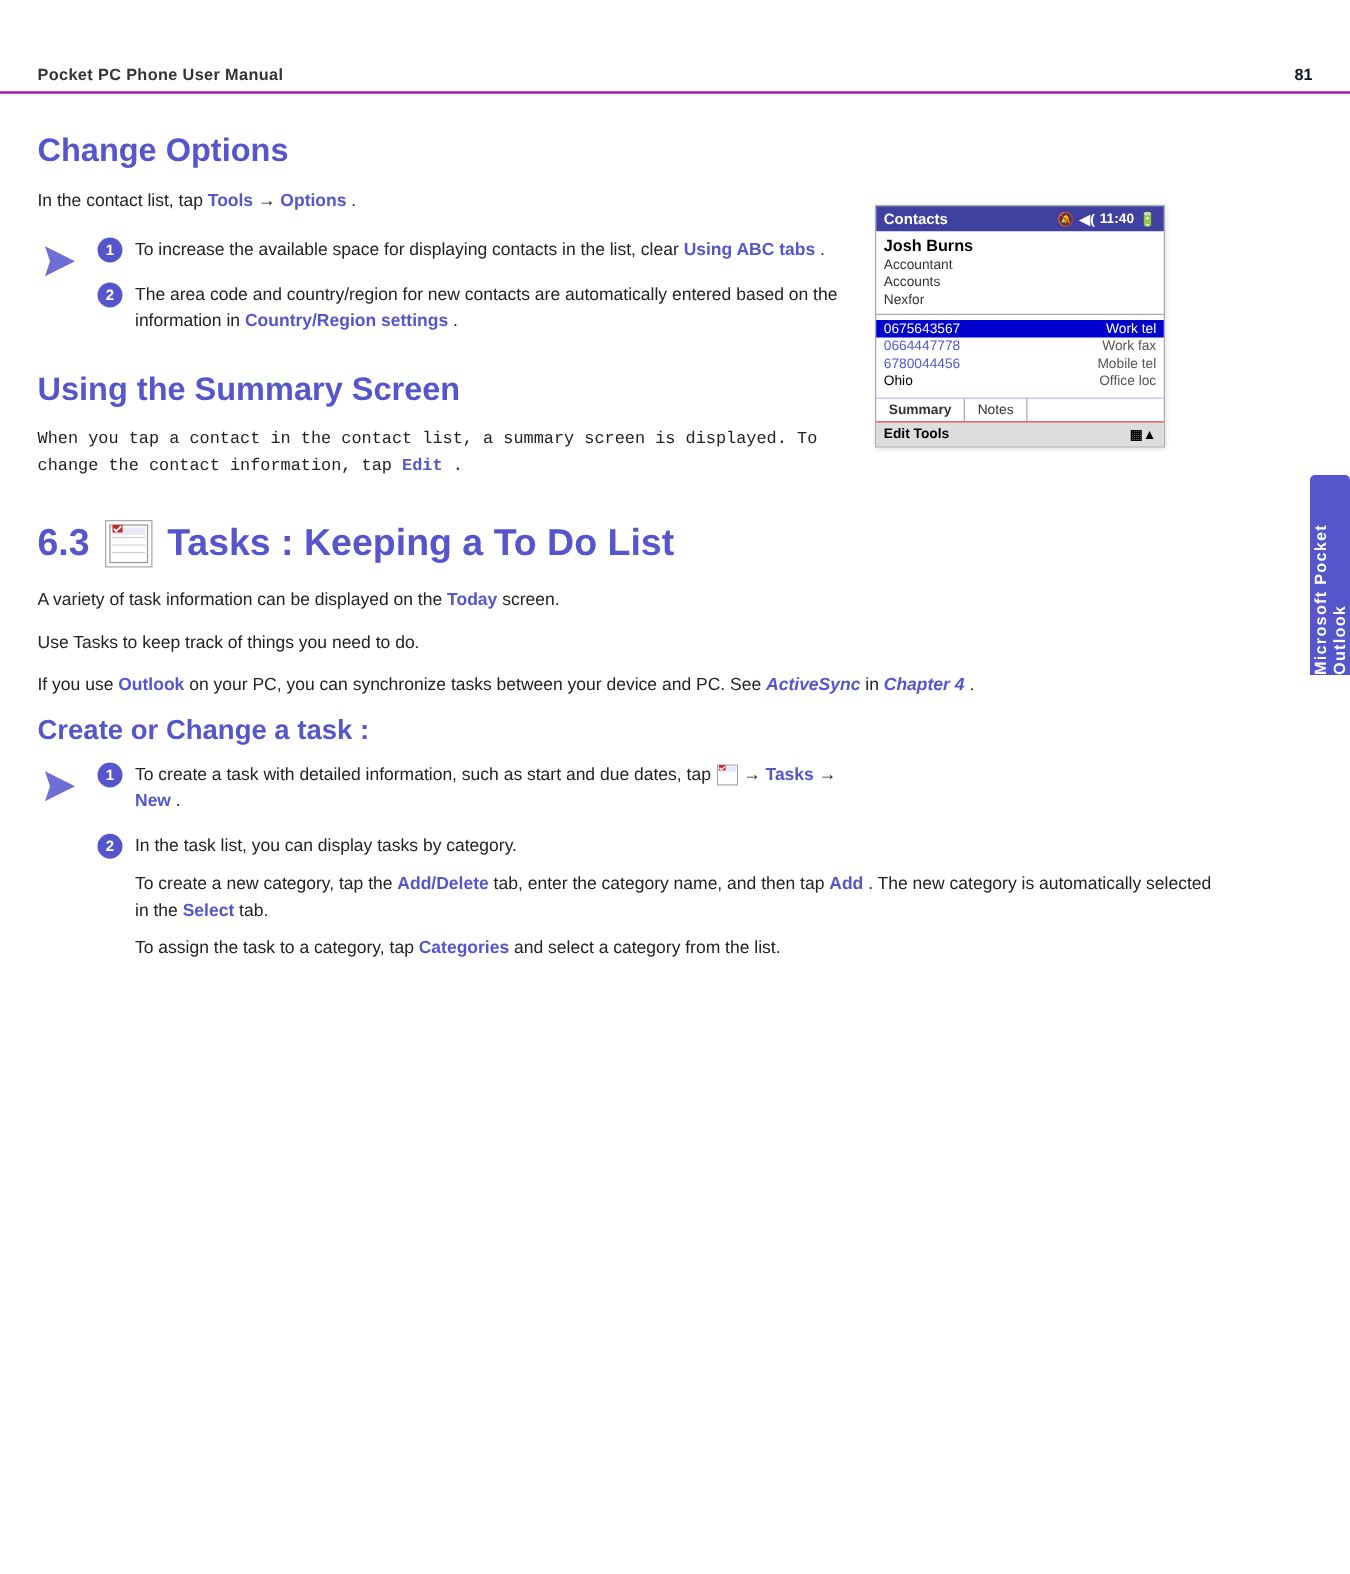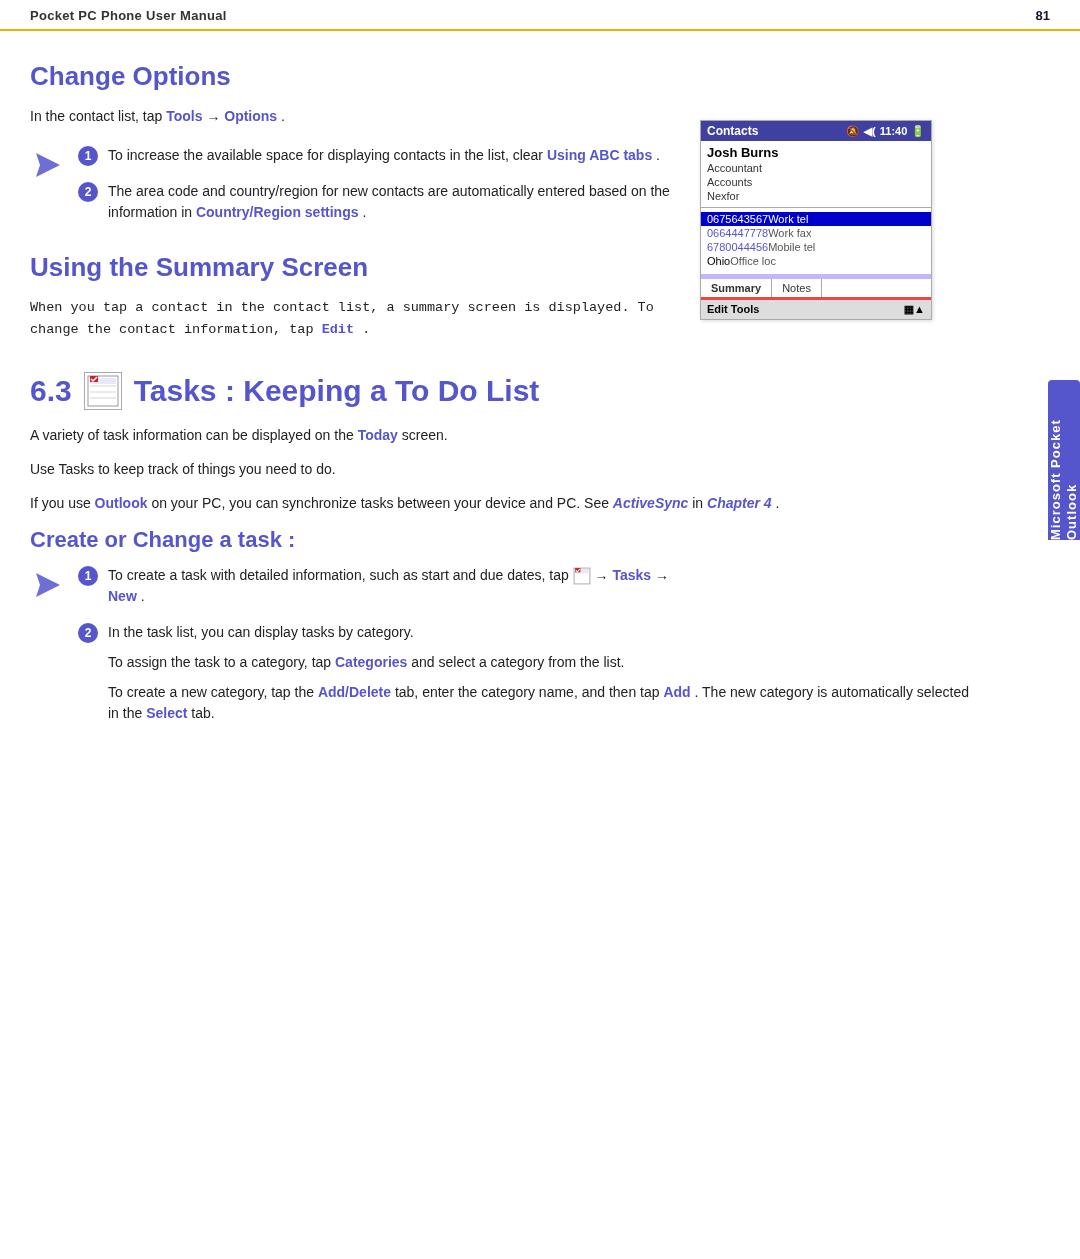--- a/index.html
+++ b/index.html
@@ -11,22 +11,23 @@
       position: relative;
       overflow: hidden;
     }
 
     
     .header {
       display: flex;
       justify-content: space-between;
       align-items: center;
       padding: 8px 30px 6px 30px;
-      border-bottom: 2px solid #eab308;
+      border-bottom: 2px solid #a21caf;
       margin-bottom: 0;
+      margin-top: 44px;
     }
     .header-title {
       font-size: 13px;
       font-weight: bold;
       color: #333;
       letter-spacing: 0.3px;
     }
     .header-page {
       font-size: 13px;
       font-weight: bold;
@@ -187,51 +188,52 @@
       font-size: 11px;
       color: #333;
       padding: 1px 6px;
     }
     .phone-divider {
       border-top: 1px solid #aaa;
       margin: 4px 0;
     }
     .phone-row {
       display: flex;
+      justify-content: space-between;
       padding: 1px 6px;
       font-size: 11px;
     }
     .phone-row-highlight {
       background: #0000cc;
       color: #fff;
     }
     .phone-row-num { color: #5555cc; }
     .phone-row-label { color: #555; }
     .phone-tabs {
       display: flex;
-      border-top: 5px solid #c4b5fd;
+      border-top: 1px solid #c4b5fd;
       margin-top: 6px;
     }
     .phone-tab {
       font-size: 11px;
       padding: 3px 10px;
       color: #333;
       border-right: 1px solid #aaa;
     }
     .phone-tab.active {
       font-weight: bold;
     }
     .phone-toolbar {
       background: #ddd;
       display: flex;
       justify-content: space-between;
       padding: 3px 6px;
       font-size: 11px;
       font-weight: bold;
-      border-top: 3px solid #ef4444;
+      border-top: 1px solid #ef4444;
     }
 
     
     .body-text {
       font-size: 14px;
       color: #222;
       line-height: 1.6;
       margin-bottom: 12px;
     }
     .body-text-mono {
@@ -435,32 +437,32 @@
             <span class="link-blue">New</span>
             <span>.</span>
           </p>
         </div>
 
         <div class="step-item">
           <div class="step-number">2</div>
           <div>
             <p class="step-text">In the task list, you can display tasks by category.</p>
             <p class="step-text" style="margin-top:8px;">
-              <span>To assign the task to a category, tap</span>
-              <span class="link-blue">Categories</span>
-              <span>and select a category from the list.</span>
-            </p>
-            <p class="step-text" style="margin-top:8px;">
               <span>To create a new category, tap the</span>
               <span class="link-blue">Add/Delete</span>
               <span>tab, enter the category name, and then tap</span>
               <span class="link-blue">Add</span>
               <span>. The new category is automatically selected in the</span>
               <span class="link-blue">Select</span>
               <span>tab.</span>
             </p>
+            <p class="step-text" style="margin-top:8px;">
+              <span>To assign the task to a category, tap</span>
+              <span class="link-blue">Categories</span>
+              <span>and select a category from the list.</span>
+            </p>
           </div>
         </div>
       </div>
     </div>
   </div>
 
 </div>
 
 </body></html>

